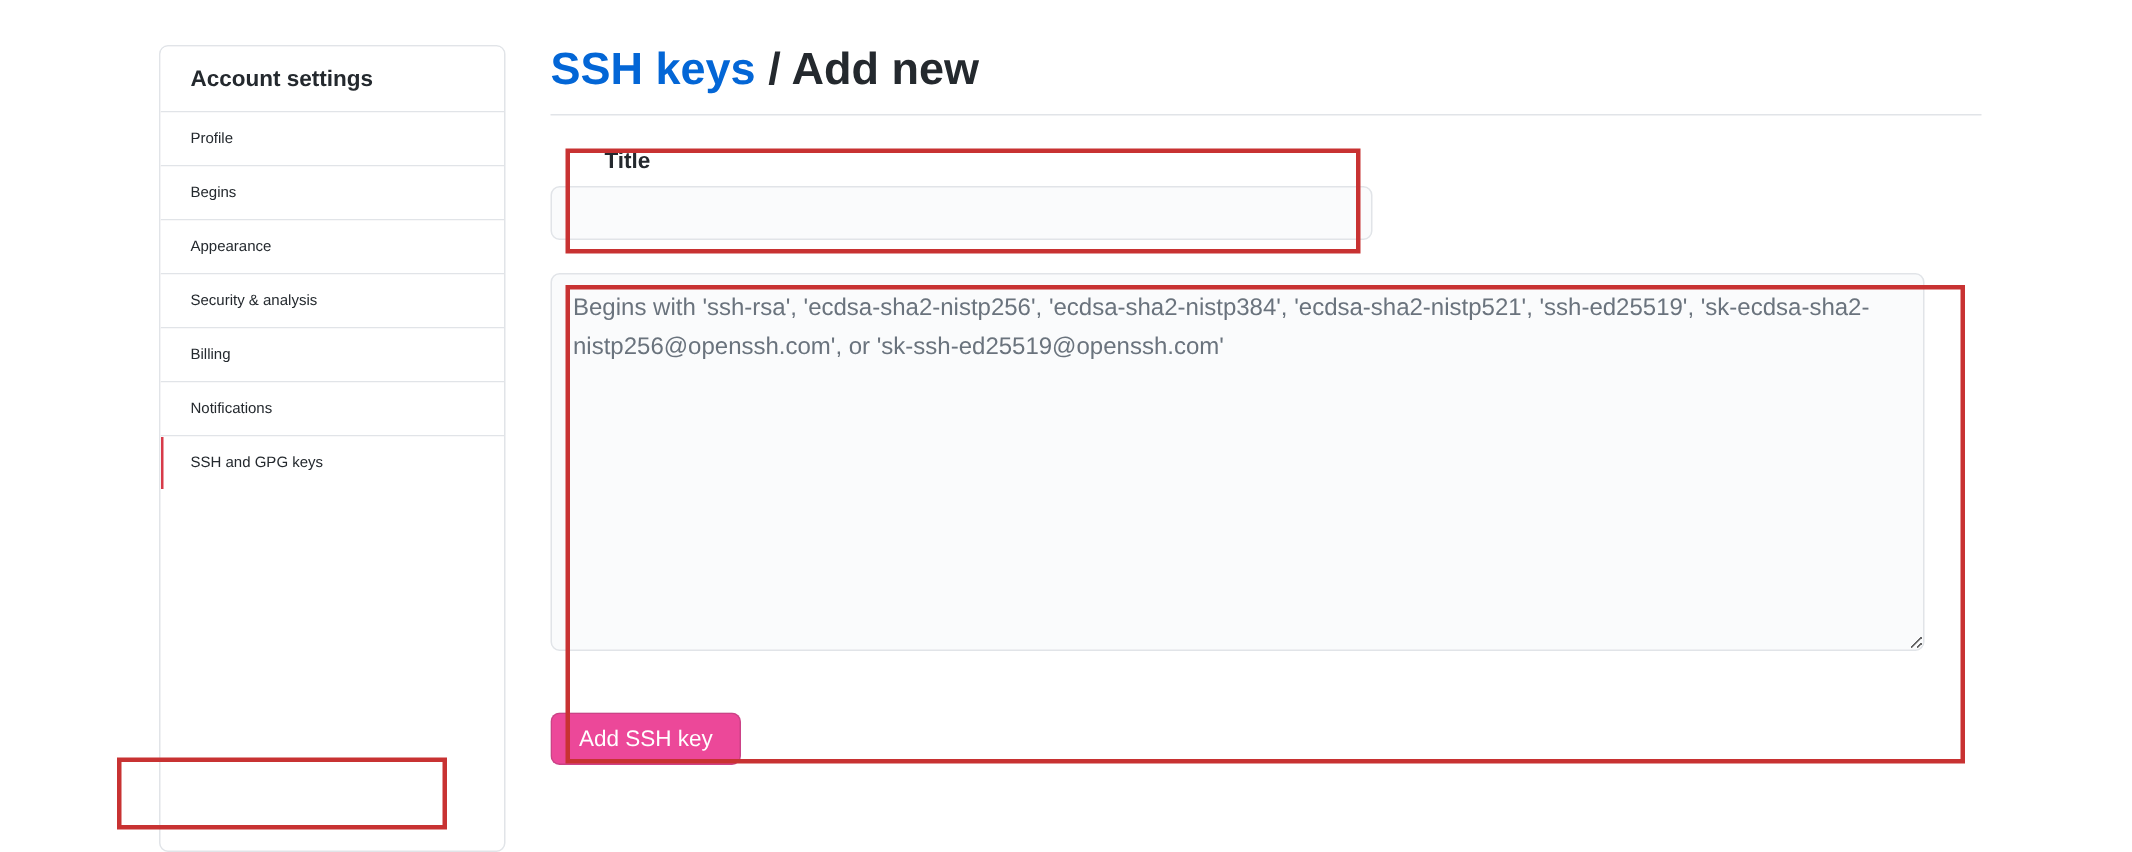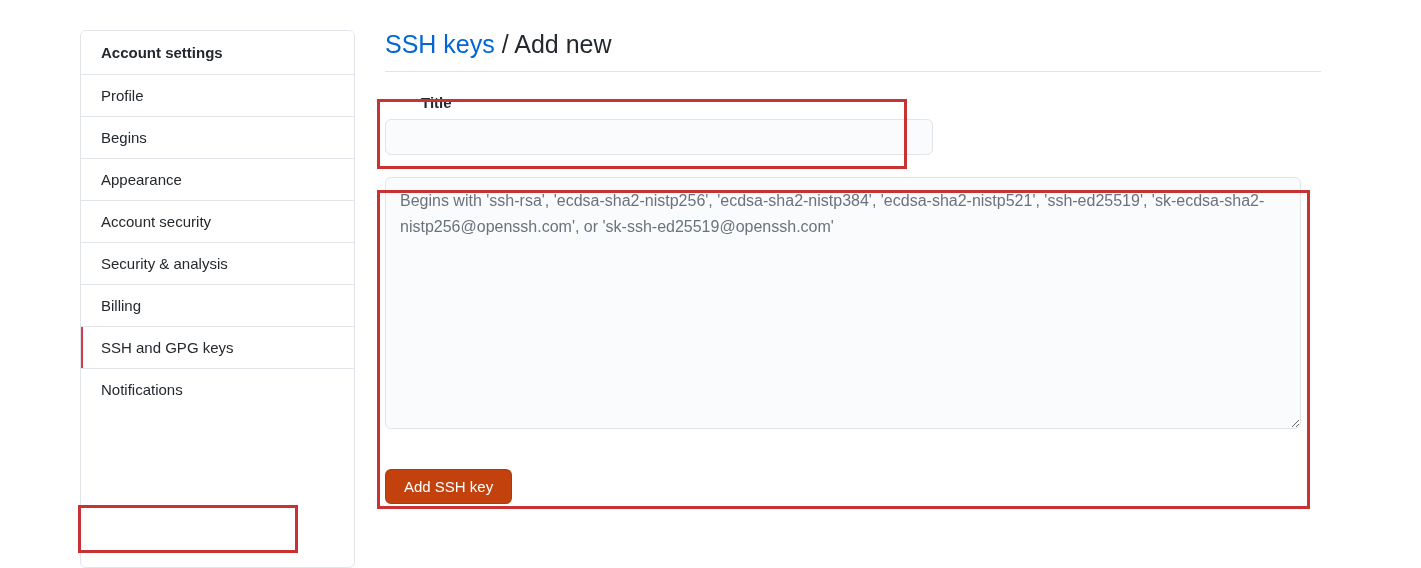--- a/index.html
+++ b/index.html
@@ -10,57 +10,58 @@
     }
     body {
       background: #ffffff;
       width: 1421px;
       height: 568px;
       display: flex;
       padding-top: 30px;
       padding-left: 80px;
     }
     .sidebar {
-      width: 275px;
+      width: 231px;
       border: 1px solid #e1e4e8;
       border-radius: 6px;
       flex-shrink: 0;
       overflow: hidden;
+      margin-left: 26px;
     }
     .sidebar-header {
       font-weight: 600;
       font-size: 15px;
       color: #24292e;
       padding: 13px 20px;
       border-bottom: 1px solid #e1e4e8;
       background: #ffffff;
     }
     .sidebar-item {
-      font-size: 15px;
+      font-size: 10px;
       color: #24292e;
       padding: 12px 20px;
       border-bottom: 1px solid #e1e4e8;
       background: #ffffff;
       cursor: pointer;
       position: relative;
     }
     .sidebar-item:last-child {
       border-bottom: none;
     }
     .sidebar-item.highlighted {
       box-shadow: inset 2px 0 0 #d73a49;
     }
     .main {
       flex: 1;
       padding-left: 30px;
       padding-right: 100px;
     }
     .page-heading {
-      font-size: 25px;
-      font-weight: 400;
+      font-size: 30px;
+      font-weight: 700;
       padding-bottom: 12px;
       border-bottom: 1px solid #e1e4e8;
       margin-bottom: 22px;
     }
     .page-heading a {
       color: #0366d6;
       text-decoration: none;
     }
     .page-heading .sep {
       color: #24292e;
@@ -99,21 +100,21 @@
       background: #fafbfc;
       color: #586069;
       resize: both;
       line-height: 1.6;
       font-family: -apple-system, BlinkMacSystemFont, "Segoe UI", Helvetica, Arial, sans-serif;
     }
     .key-textarea::placeholder {
       color: #6a737d;
     }
     .btn-primary {
-      background: #c2410c;
+      background: #ec4899;
       color: #ffffff;
       font-size: 15px;
       font-weight: 500;
       padding: 8px 18px;
       border: 1px solid rgba(27,31,35,0.15);
       border-radius: 6px;
       cursor: pointer;
       margin-top: 14px;
     }
     .annot-box {
@@ -124,25 +125,24 @@
     }
   </style>
 </head>
 <body>
 
 <div class="sidebar">
   <div class="sidebar-header">Account settings</div>
   <div class="sidebar-item">Profile</div>
   <div class="sidebar-item">Begins</div>
   <div class="sidebar-item">Appearance</div>
-  <div class="sidebar-item">Account security</div>
   <div class="sidebar-item">Security &amp; analysis</div>
   <div class="sidebar-item">Billing</div>
+  <div class="sidebar-item">Notifications</div>
   <div class="sidebar-item highlighted">SSH and GPG keys</div>
-  <div class="sidebar-item">Notifications</div>
 </div>
 
 <div class="main">
   <h1 class="page-heading">
     <a href="#">SSH keys</a><span class="sep"> / </span><span class="sub">Add new</span>
   </h1>
 
   <div class="form-group">
     <label class="form-label">Title</label>
     <input type="text" class="form-input-title" value="" style="">

